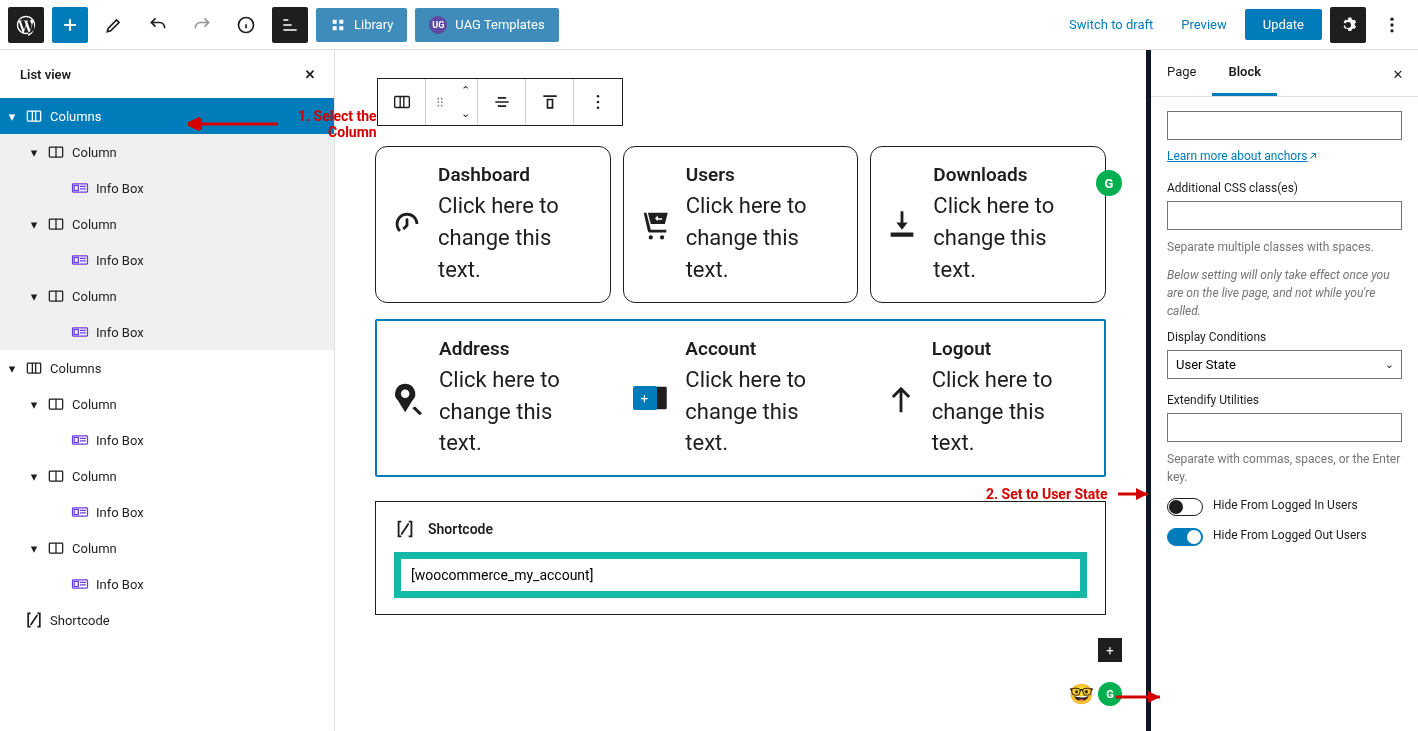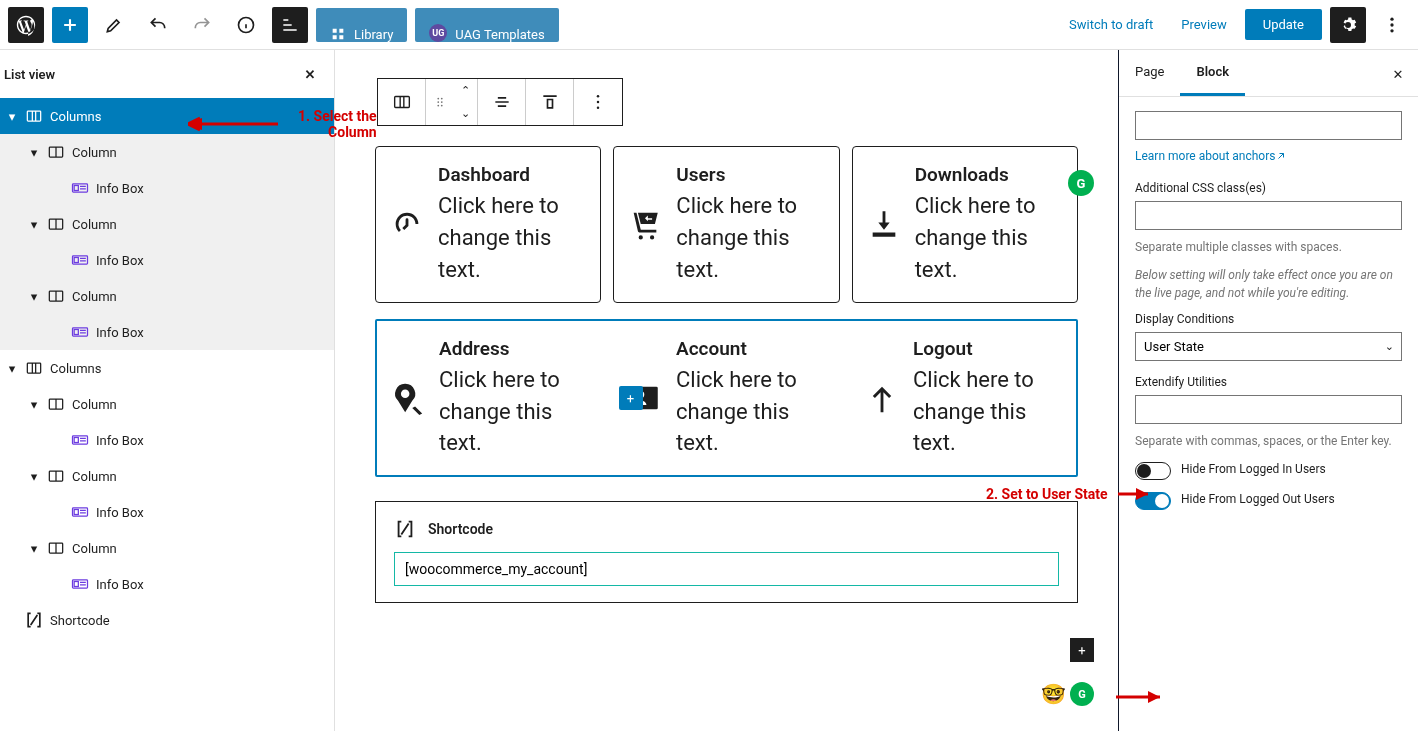--- a/index.html
+++ b/index.html
@@ -5,71 +5,71 @@
 * { margin:0; padding:0; box-sizing:border-box; font-family:-apple-system,BlinkMacSystemFont,"Segoe UI",Roboto,sans-serif; }
 body { font-size:13px; color:#1e1e1e; overflow:hidden; }
 .topbar { height:50px; background:#fff; border-bottom:1px solid #e0e0e0; display:flex; align-items:center; padding:0 8px; gap:8px; }
 .wp-logo { width:36px; height:36px; background:#1e1e1e; display:flex; align-items:center; justify-content:center; border-radius:2px; }
 .wp-logo svg { fill:#fff; }
 .btn-sq { width:36px; height:36px; display:flex; align-items:center; justify-content:center; border-radius:2px; cursor:pointer; }
 .btn-blue { background:#007cba; color:#fff; }
 .btn-dark { background:#1e1e1e; color:#fff; }
 .icon-btn { width:36px; height:36px; display:flex; align-items:center; justify-content:center; color:#1e1e1e; cursor:pointer; }
 .icon-btn.dim { color:#949494; }
-.pill-btn { height:34px; padding:0 14px; background:#3f8cba; color:#fff; border-radius:2px; display:flex; align-items:flex-end; gap:8px; cursor:pointer; font-size:13px; }
+.pill-btn { height:34px; padding:0 14px; background:#3f8cba; color:#fff; border-radius:2px; display:flex; align-items:center; gap:8px; cursor:pointer; font-size:13px; }
 .spacer { flex:1; }
 .link-btn { color:#007cba; cursor:pointer; font-size:13px; padding:0 10px; }
 .update-btn { background:#007cba; color:#fff; padding:8px 18px; border-radius:2px; cursor:pointer; font-size:13px; }
 .main { display:flex; height:calc(100vh - 50px); }
 .sidebar-left { width:335px; border-right:1px solid #e0e0e0; background:#fff; overflow-y:auto; }
-.lv-header { display:flex; align-items:center; padding:12px 12px 12px 4px; font-size:13px; font-weight:600; }
+.lv-header { display:flex; align-items:center; padding:12px 12px 12px 20px; font-size:13px; font-weight:600; }
 .lv-header span { flex:1; }
 .close-x { width:24px; height:24px; display:flex; align-items:center; justify-content:center; cursor:pointer; }
 .lv-item { display:flex; align-items:center; height:36px; cursor:pointer; }
 .lv-item.selected { background:#007cba; color:#fff; }
 .lv-item.nested { background:#f0f0f0; }
 .lv-icon { width:20px; display:flex; justify-content:center; margin-right:6px; }
 .lv-icon svg { width:20px; height:20px; }
 .info-icon svg { stroke:#6c3ce0; }
 .chev { width:24px; display:flex; justify-content:center; }
 .indent-0 { padding-left:0; }
 .indent-1 { padding-left:22px; }
 .indent-2 { padding-left:70px; }
 .canvas { flex:1; background:#fff; overflow-y:auto; position:relative; padding:20px 40px; }
 .block-toolbar { display:inline-flex; border:1px solid #1e1e1e; background:#fff; margin-bottom:20px; margin-left:2px; }
 .bt-cell { width:48px; height:46px; display:flex; align-items:center; justify-content:center; border-right:1px solid #ccc; cursor:pointer; }
 .bt-cell:last-child { border-right:none; }
 .bt-stack { display:flex; }
 .bt-stack .v { display:flex; flex-direction:column; width:24px; }
 .bt-stack .v span { height:23px; display:flex; align-items:center; justify-content:center; font-size:11px; }
 .grid3 { display:flex; gap:12px; margin-bottom:16px; }
-.card { flex:1; border:1px solid #1e1e1e; border-radius:4px; padding:16px 14px; display:flex; gap:14px; }
+.card { flex:1; border:1px solid #1e1e1e; border-radius:12px; padding:16px 14px; display:flex; gap:14px; }
 .card-icon { width:40px; display:flex; align-items:center; justify-content:center; }
 .card-icon svg { width:34px; height:34px; fill:#1e1e1e; }
 .card-body h3 { font-size:19px; font-weight:600; margin-bottom:4px; }
 .card-body p { font-size:22px; line-height:1.45; }
 .sel-wrap { border:2px solid #007cba; border-radius:2px; position:relative; }
 .add-mid { position:absolute; left:50%; top:50%; transform:translate(-50%,-50%) translateX(-96px); width:24px; height:24px; background:#007cba; color:#fff; display:flex; align-items:center; justify-content:center; border-radius:2px; }
 .shortcode-block { border:1px solid #1e1e1e; padding:16px 18px; margin-top:24px; }
 .sc-head { display:flex; align-items:center; gap:12px; margin-bottom:12px; }
 .sc-head span { font-weight:600; font-size:14px; }
-.sc-input { width:100%; border:1px solid #14b8a6; padding:8px 10px; font-size:14px; }
+.sc-input { width:100%; border:7px solid #14b8a6; padding:8px 10px; font-size:14px; }
 .add-blk { position:absolute; right:24px; top:588px; width:24px; height:24px; background:#1e1e1e; color:#fff; display:flex; align-items:center; justify-content:center; }
 .gr-badge { position:absolute; right:24px; top:120px; width:26px; height:26px; background:#00b050; border-radius:50%; color:#fff; display:flex; align-items:center; justify-content:center; font-weight:700; }
 .emoji-float { position:absolute; right:24px; top:632px; display:flex; gap:4px; align-items:center; }
 .emoji-float .gr { width:24px; height:24px; background:#00b050; border-radius:50%; color:#fff; display:flex; align-items:center; justify-content:center; font-size:11px; font-weight:700; }
-.sidebar-right { width:300px; border-left:1px solid #0f172a; background:#fff; padding:0; overflow-y:auto; }
+.sidebar-right { width:272px; border-left:5px solid #0f172a; background:#fff; padding:0; overflow-y:auto; }
 .tabs { display:flex; border-bottom:1px solid #e0e0e0; position:relative; }
 .tab { padding:14px 16px; cursor:pointer; font-size:13px; }
 .tab.active { font-weight:600; border-bottom:3px solid #007cba; }
 .tabs .close-x { position:absolute; right:8px; top:12px; }
 .panel { padding:14px 16px; }
 .text-input { width:100%; border:1px solid #757575; padding:6px 8px; font-size:13px; margin-bottom:8px; }
 .help { font-size:12px; color:#757575; line-height:1.5; margin-bottom:10px; }
-.help-link { color:#007cba; font-size:12px; display:inline-flex; align-items:center; }
+.help-link { color:#007cba; font-size:12px; text-decoration:underline; display:inline-flex; align-items:center; }
 .field-label { font-size:12px; margin-bottom:6px; display:block; }
 .italic { font-style:italic; }
 .select-wrap { position:relative; margin-bottom:14px; }
 .select { width:100%; border:1px solid #757575; padding:6px 8px; font-size:13px; appearance:none; background:#fff; }
 .sel-chev { position:absolute; right:8px; top:8px; pointer-events:none; font-size:11px; }
 .toggle-row { display:flex; gap:10px; margin:12px 0; }
 .toggle { width:36px; height:18px; border-radius:9px; position:relative; cursor:pointer; border:1px solid #1e1e1e; }
 .toggle .knob { width:14px; height:14px; border-radius:50%; background:#1e1e1e; position:absolute; top:1px; left:1px; }
 .toggle.on { background:#007cba; border-color:#007cba; }
 .toggle.on .knob { background:#fff; left:19px; }
@@ -451,21 +451,21 @@
           <span>Learn more about anchors</span> 
           <svg width="12" height="12" viewBox="0 0 24 24" fill="none" stroke="#007cba" stroke-width="2">
             <path d="M7 17L17 7M9 7h8v8"></path>
           </svg>
         </a>
 
       <label class="field-label" style="margin-top:18px">Additional CSS class(es)</label>
       <input class="text-input" style="">
       <div class="help">Separate multiple classes with spaces.</div>
 
-      <div class="help italic">Below setting will only take effect once you are on the live page, and not while you're editing.</div>
+      <div class="help italic">Below setting will only take effect once you are on the live page, and not while you're called.</div>
 
       <label class="field-label">Display Conditions</label>
       <div class="select-wrap">
         <select class="select">
           <option>User State</option>
         </select>
         <span class="sel-chev">⌄</span>
       </div>
 
       <label class="field-label">Extendify Utilities</label>

